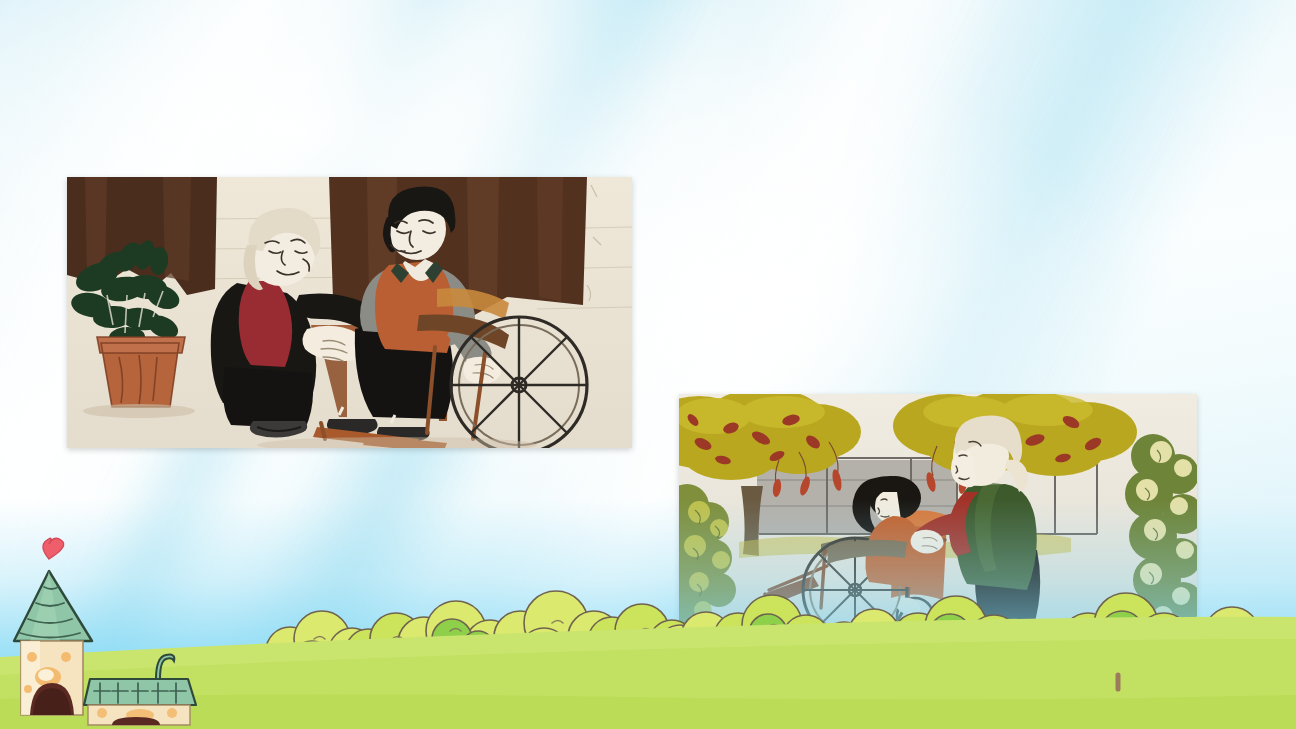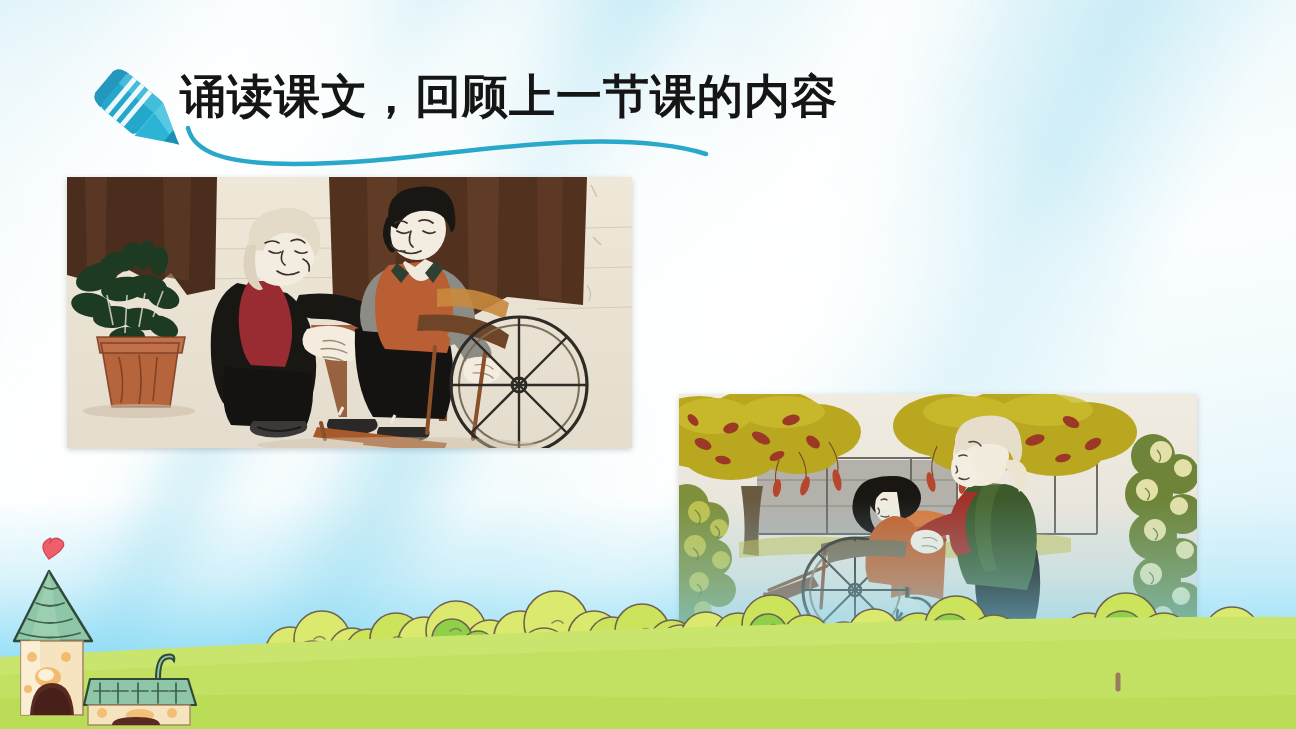--- a/index.html
+++ b/index.html
@@ -148,47 +148,20 @@
     <div class="streak s1"></div>
     <div class="streak tint s2"></div>
     <div class="streak s3"></div>
     <div class="streak tint s4"></div>
     <div class="streak s5"></div>
     <div class="streak tint s6"></div>
   </div>
   <div class="haze"></div>
   <div class="haze2"></div>
 
-  <div class="header">
-
-    <svg class="pencil-icon" viewBox="0 0 108 96">
-      <g transform="rotate(40 54 48)">
-
-        <path d="M10 34 L12 30 Q16 26 24 26 L24 70 Q16 70 12 66 L10 62 Z" fill="#2497bd"></path>
-
-        <rect x="22" y="26" width="46" height="44" rx="5" fill="#23a8cc"></rect>
-
-        <path d="M22 28 Q24 26 30 26 L66 26 Q70 26 70 31 L70 40 L22 40 Z" fill="#43bdd9"></path>
-
-        <rect x="29" y="26" width="5" height="44" fill="#ffffff" opacity=".92"></rect>
-        <rect x="39" y="26" width="5" height="44" fill="#ffffff" opacity=".92"></rect>
-        <rect x="49" y="26" width="5" height="44" fill="#ffffff" opacity=".92"></rect>
-
-        <path d="M68 26 L100 44 L100 52 L68 70 Z" fill="#2bb4d6"></path>
-        <path d="M68 26 L100 44 L100 48 L68 40 Z" fill="#57c9e2"></path>
-        <path d="M94 41 L108 48 L94 55 Z" fill="#1e8fb4"></path>
-      </g>
-    </svg>
-
-    <div class="title">诵读课文，回顾上一节课的内容</div>
-
-    <svg class="underline-swoosh" viewBox="0 0 570 52">
-      <path d="M44 8 C 50 32, 80 44, 150 44 C 250 44, 330 26, 430 22 C 490 20, 530 24, 562 34" fill="none" stroke="#2aa8c9" stroke-width="4.5" stroke-linecap="round"></path>
-    </svg>
-  </div>
 
   <div class="photo photo-1">
     <svg viewBox="0 0 565 271" preserveAspectRatio="none">
       <defs>
         <linearGradient id="wallg" x1="0" y1="0" x2="0" y2="1">
           <stop offset="0%" stop-color="#efe7d8"></stop>
           <stop offset="100%" stop-color="#e4dccc"></stop>
         </linearGradient>
       </defs>
 

